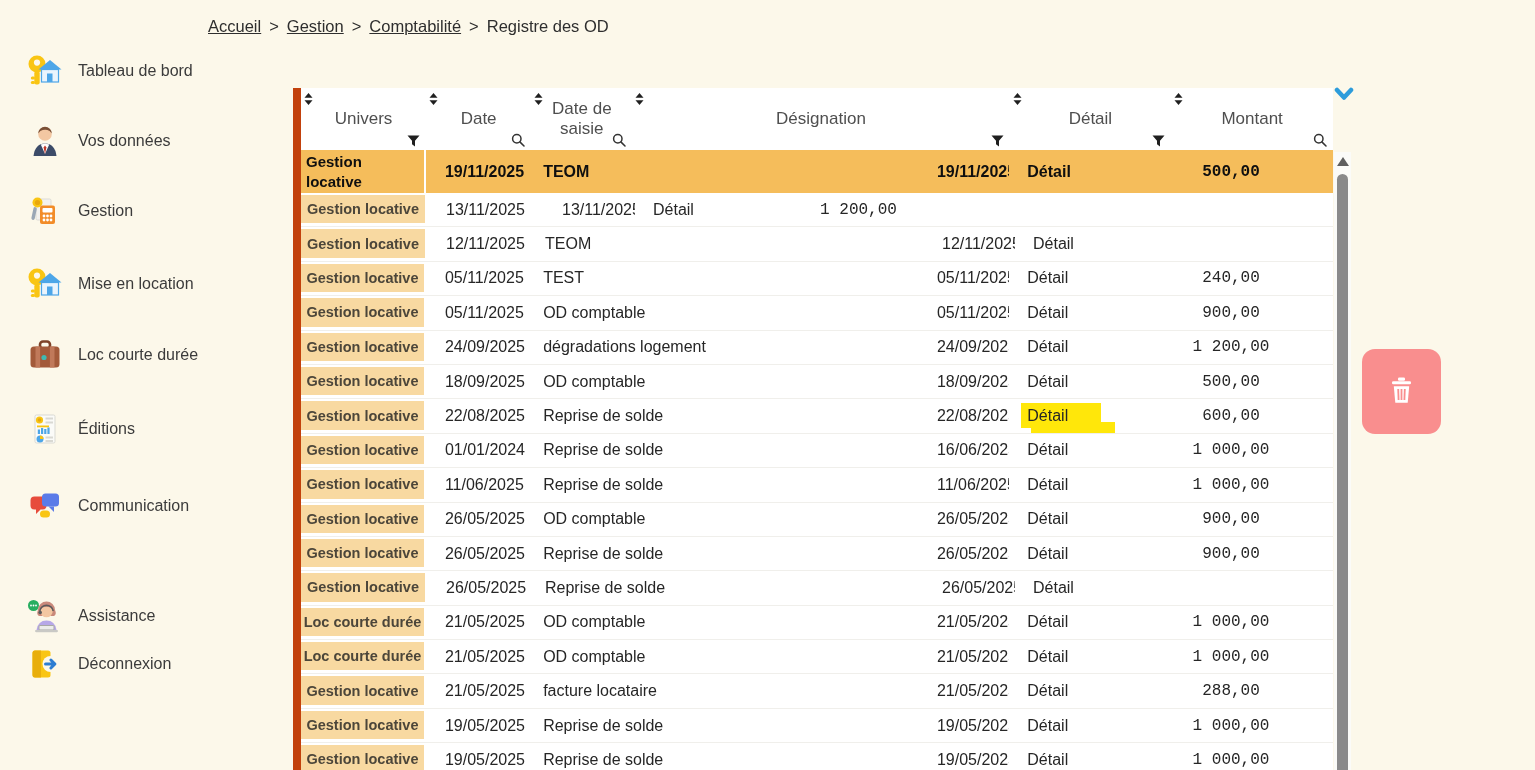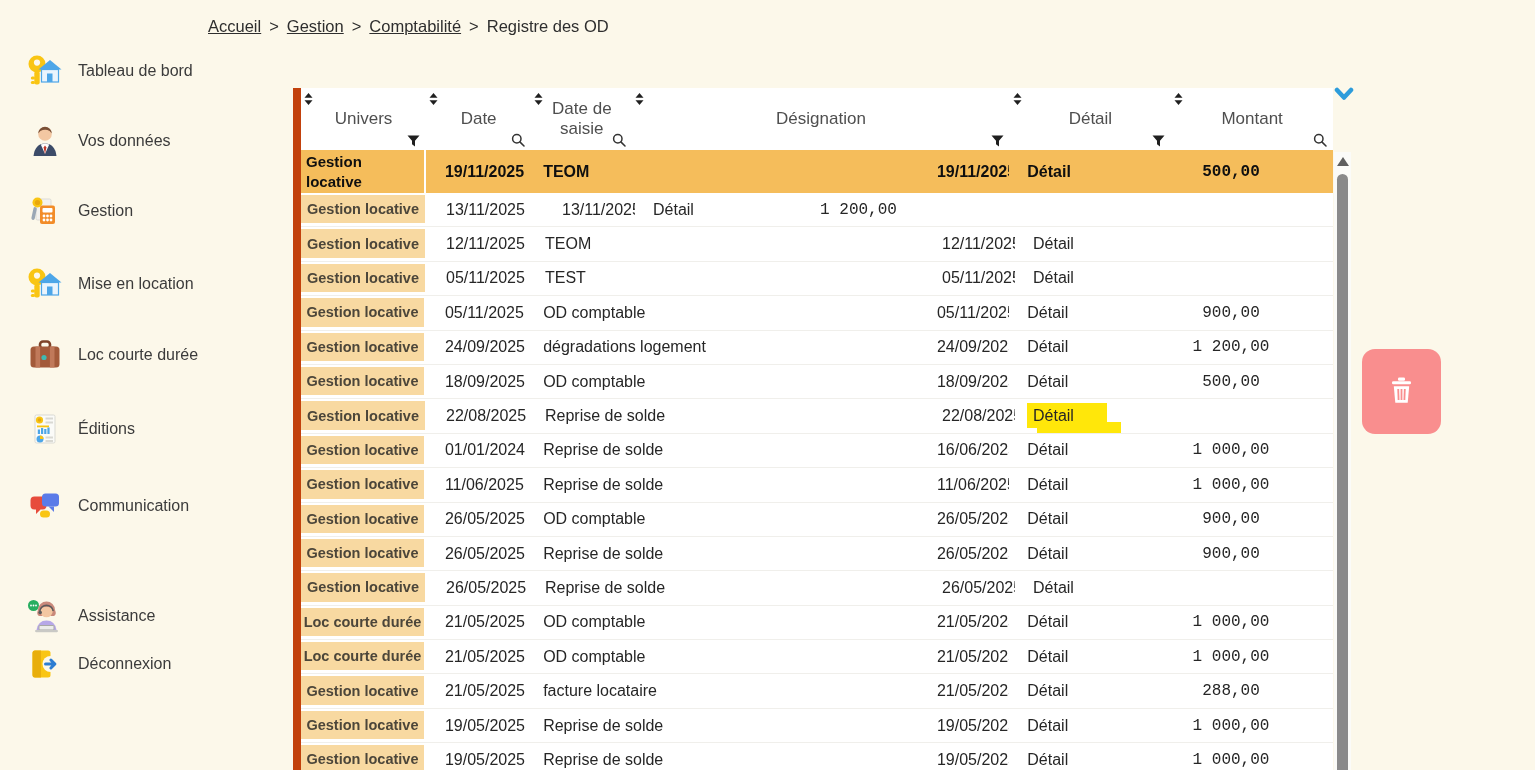--- a/index.html
+++ b/index.html
@@ -327,20 +327,21 @@
   <div class="trow">
     <div class="cell c-univers">
           <span class="univ-badge">Gestion locative</span>
         </div>
     <div class="cell c-date">05/11/2025</div>
     <div class="cell c-designation">TEST</div>
     <div class="cell c-saisie">05/11/2025</div>
     <div class="cell c-detail">
           <span class="detail-text">Détail</span>
         </div>
+    <div class="cell c-montant">240,00</div>
   </div>
 
   <div class="trow">
     <div class="cell c-univers">
           <span class="univ-badge">Gestion locative</span>
         </div>
     <div class="cell c-date">05/11/2025</div>
     <div class="cell c-designation">OD comptable</div>
     <div class="cell c-saisie">05/11/2025</div>
     <div class="cell c-detail">
@@ -378,20 +379,21 @@
   <div class="trow">
     <div class="cell c-univers">
           <span class="univ-badge">Gestion locative</span>
         </div>
     <div class="cell c-date">22/08/2025</div>
     <div class="cell c-designation">Reprise de solde</div>
     <div class="cell c-saisie">22/08/2025</div>
     <div class="cell c-detail">
           <span class="detail-text hl">Détail</span>
         </div>
+    <div class="cell c-montant">600,00</div>
   </div>
 
   <div class="trow">
     <div class="cell c-univers">
           <span class="univ-badge">Gestion locative</span>
         </div>
     <div class="cell c-date">01/01/2024</div>
     <div class="cell c-designation">Reprise de solde</div>
     <div class="cell c-saisie">16/06/2025</div>
     <div class="cell c-detail">

